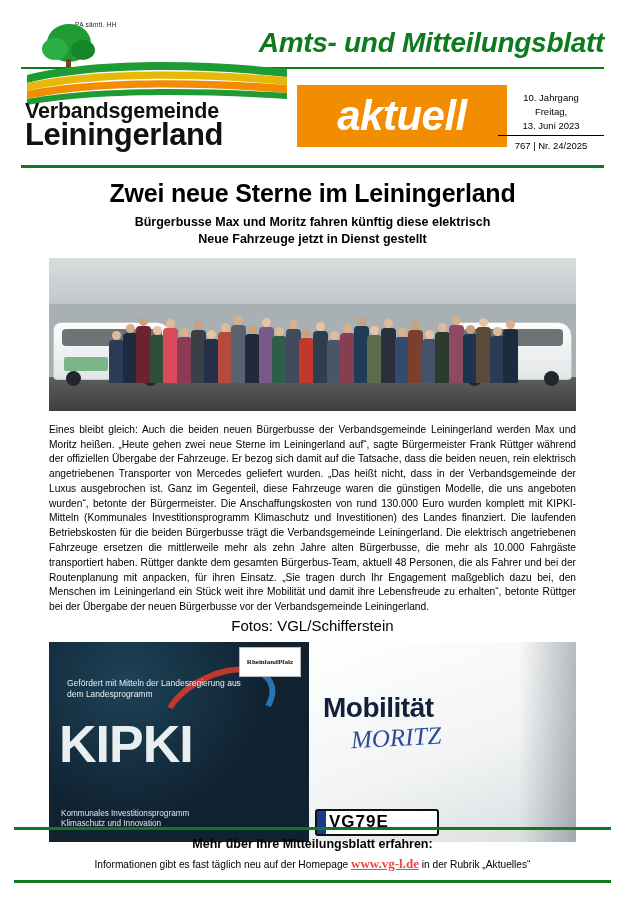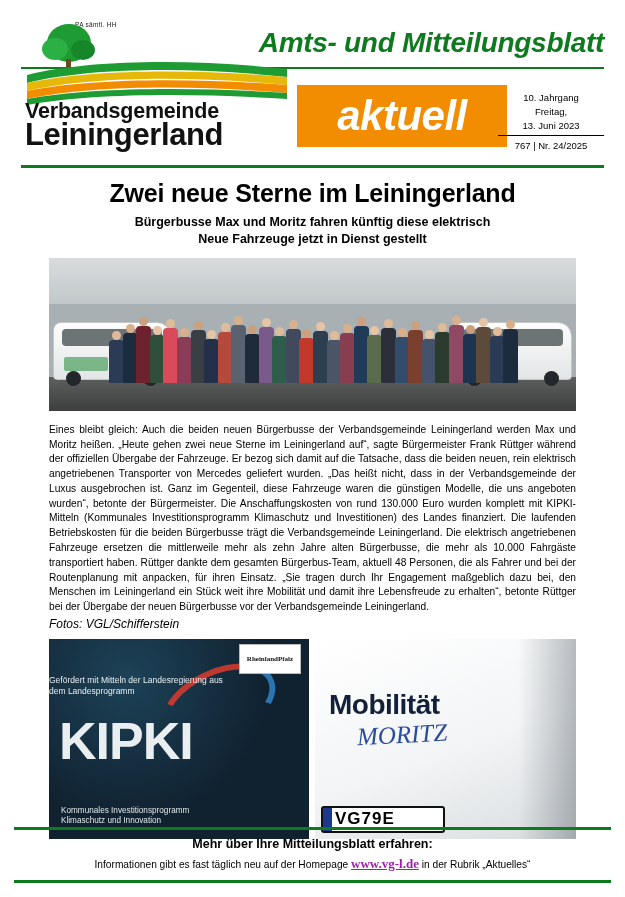--- a/index.html
+++ b/index.html
@@ -216,30 +216,28 @@
   
   .article {
     margin: 12px 42px 0 42px;
     font-size: 10.2px;
     line-height: 1.45;
     text-align: justify;
     hyphens: auto;
   }
   .credit {
     margin: 2px 42px 0 42px;
-    text-align: left;
-    font-size: 12px;
-    font-style: italic;
+    text-align: center;
+    font-size: 15px;
   }
 
   
   .photo-row {
     margin: 8px 42px 0 42px;
     display: flex;
-    gap: 6px;
     height: 200px;
   }
   .photo-kipki {
     position: relative;
     flex: 0 0 260px;
     background: #0d1c2b;
     overflow: hidden;
   }
   .kipki-bg {
     position:absolute; inset:0;
@@ -252,21 +250,21 @@
     right: 8px; top: 5px;
     width: 62px; height: 30px;
     background: #fff;
     border: 1px solid #bbb;
     display: flex; align-items: center; justify-content: center;
     font-size: 7px; font-weight: bold; color: #111;
     font-family: "Liberation Serif", serif;
   }
   .kipki-sub {
     position: absolute;
-    left: 0; top: 36px;
+    left: 18px; top: 36px;
     width: 190px;
     font-size: 8.5px;
     color: #e8eef2;
     line-height: 1.35;
   }
   .kipki-word {
     position: absolute;
     left: 10px; top: 76px;
     font-size: 52px;
     font-weight: bold;
@@ -354,21 +352,21 @@
   }
   .footer-l1 {
     font-size: 12.5px;
     font-weight: bold;
     margin-bottom: 5px;
   }
   .footer-l2 {
     font-size: 10.2px;
   }
   .footer-url {
-    color: #a21caf;
+    color: #ef4444;
     font-weight: bold;
     font-size: 13px;
     font-family: "Liberation Serif", serif;
   }
 </style>
 </head>
 <body>
 
 <div class="page">
 

